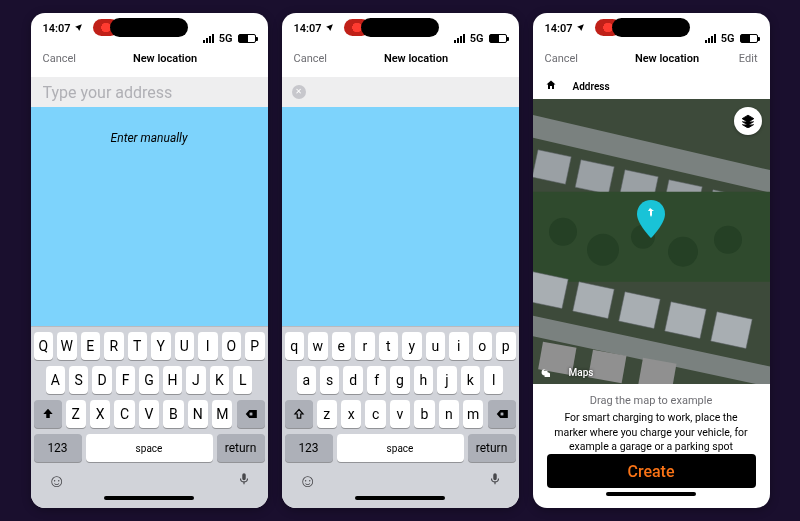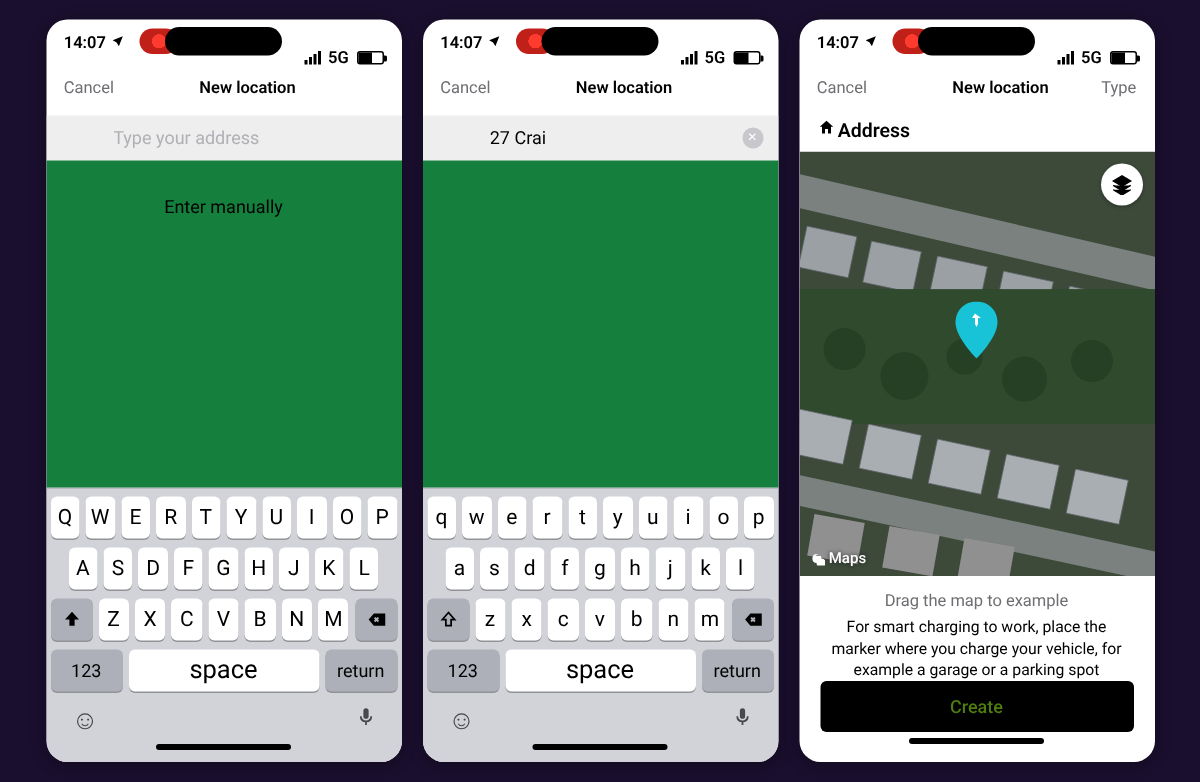--- a/index.html
+++ b/index.html
@@ -105,29 +105,29 @@
     padding: 0 10px;
     height: 30px;
     background: var(--input-bg);
     display: flex;
     align-items: center;
     gap: 6px;
     font-size: 12px;
   }
   .search input {
     border: none; background: transparent; outline: none;
-    font-size: 12px; flex: 1; color: #000; font-family: inherit; margin-left: 33px;
+    font-size: 16px; flex: 1; color: #000; font-family: inherit;
   }
   .search input::placeholder { color: var(--placeholder); }
   .clear-btn {
     width: 14px; height: 14px; border-radius: 50%;
     background: #c7c7cc; display:flex; align-items:center; justify-content:center;
     font-size:8px; color:#fff; line-height:1;
   }
-  .body-area { flex: 1; background: #15803d; position: relative; }
+  .body-area { flex: 1; background: #7dd3fc; position: relative; font-style: italic; }
   .enter-manually {
     text-align: center; font-size: 12px; color: #000;
     padding-top: 24px;
   }
   
   .kbd {
     background: var(--kbd-bg);
     padding: 5px 3px 4px;
     border-top: 1px solid #b8bac0;
   }
@@ -138,35 +138,35 @@
     box-shadow: 0 1px 0 rgba(0,0,0,.3);
     height: 28px;
     flex:1;
     display:flex; align-items:center; justify-content:center;
     font-size: 14px;
   }
   .kbd-row.r2 { padding: 0 12px; }
   .key.dark { background: var(--key-dark); }
   .key.shift, .key.bksp { flex: 0 0 28px; }
   .kbd-row.r4 .key.num, .kbd-row.r4 .key.return { flex: 0 0 48px; font-size:12px;}
-  .kbd-row.r4 .space { flex: 1; font-size:17px;}
+  .kbd-row.r4 .space { flex: 1; font-size:10px;}
   .kbd-bottom {
     display:flex; justify-content:space-between; align-items:center;
     padding: 2px 14px 0;
     font-size: 18px; color:#48484c;
   }
   .home-ind {
     width: 90px; height: 4px; background:#000; border-radius:3px;
     margin: 4px auto 4px;
   }
   
   .addr-row {
-    display:flex; align-items:center; gap:2px;
+    display:flex; align-items:center; gap:16px;
     padding: 6px 12px 6px;
-    font-size: 13px; font-weight:600;
+    font-size: 10px; font-weight:600;
   }
   .map {
     flex:1;
     position:relative;
     overflow:hidden;
     min-height: 280px;
   }
   .map svg.tiles { width:100%; height:100%; display:block; }
   .layers-btn {
     position:absolute; top:8px; right:8px;
@@ -175,33 +175,33 @@
     box-shadow:0 1px 3px rgba(0,0,0,.3);
   }
   .center-pin {
     position:absolute; left:50%; top:50%;
     transform:translate(-50%,-100%);
   }
   .maps-attrib {
     position:absolute; left:8px; bottom:6px;
     color:#fff; font-size:10px; font-weight:500;
     text-shadow:0 0 3px rgba(0,0,0,.7);
-    display:flex;align-items:center;gap:3px;
+    display:flex;align-items:center;gap:19px;
   }
   .bottom-panel {
     padding: 10px 14px 8px;
     text-align:center;
   }
   .hint1 { font-size:11px; color:var(--text-mid); margin-bottom:4px;}
   .hint2 { font-size:10.5px; color:#000; line-height:1.35; padding:0 6px;}
   .create-btn {
-    background:var(--btn-black); color:#4d7c0f;
+    background:var(--btn-black); color:#f97316;
     height:34px; border-radius:4px;
     display:flex; align-items:center; justify-content:center;
-    font-size:12px; font-weight:500;
+    font-size:16px; font-weight:500;
   }
 </style>
 </head>
 <body>
 
 <div class="row">
 
   <div class="phone">
     <div class="status">
       <div class="left">
@@ -324,21 +324,20 @@
             <i></i>
           </span>
       </div>
     </div>
     <div class="nav">
       <span class="side">Cancel</span>
       <span class="title">New location</span>
       <span class="side right"></span>
     </div>
     <div class="search">
-      <input value="27 Crai" style="">
       <span class="clear-btn">✕</span>
     </div>
     <div class="body-area"></div>
     <div class="kbd">
       <div class="kbd-row r1">
           <div class="key">q</div>
           <div class="key">w</div>
           <div class="key">e</div>
           <div class="key">r</div>
           <div class="key">t</div>
@@ -418,21 +417,21 @@
           </span>
         <span>5G</span>
         <span class="battery">
             <i></i>
           </span>
       </div>
     </div>
     <div class="nav">
       <span class="side">Cancel</span>
       <span class="title">New location</span>
-      <span class="side right">Type</span>
+      <span class="side right">Edit</span>
     </div>
     <div class="addr-row">
       <span>
         <svg width="12" height="12" viewBox="0 0 24 24">
             <path fill="#000" d="M12 3l9 8h-3v9h-4v-6h-4v6H6v-9H3z"></path>
           </svg>
       </span>
       <span>Address</span>
     </div>
     <div class="map">

